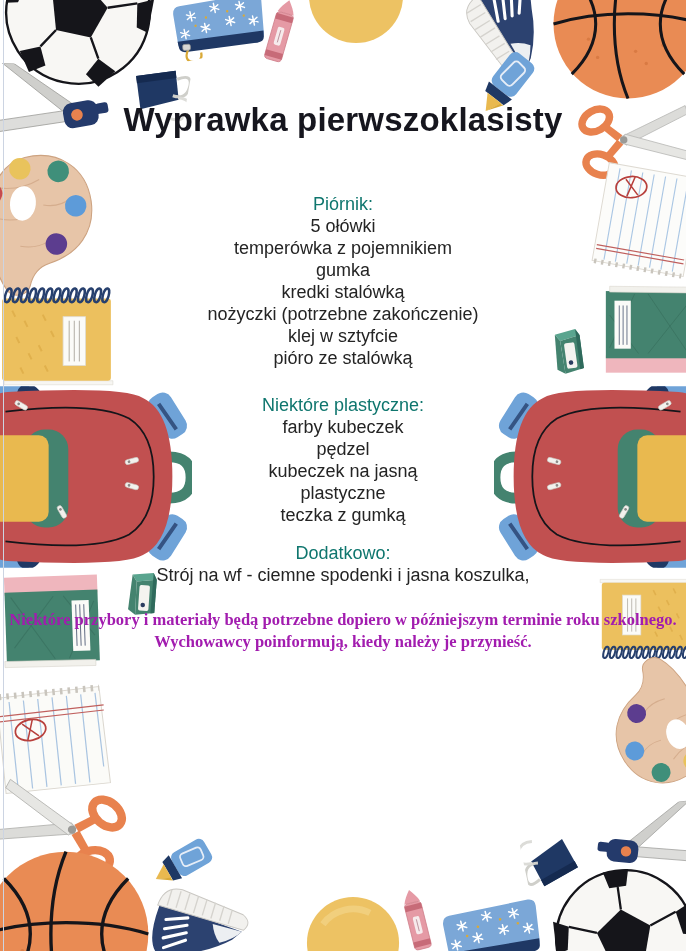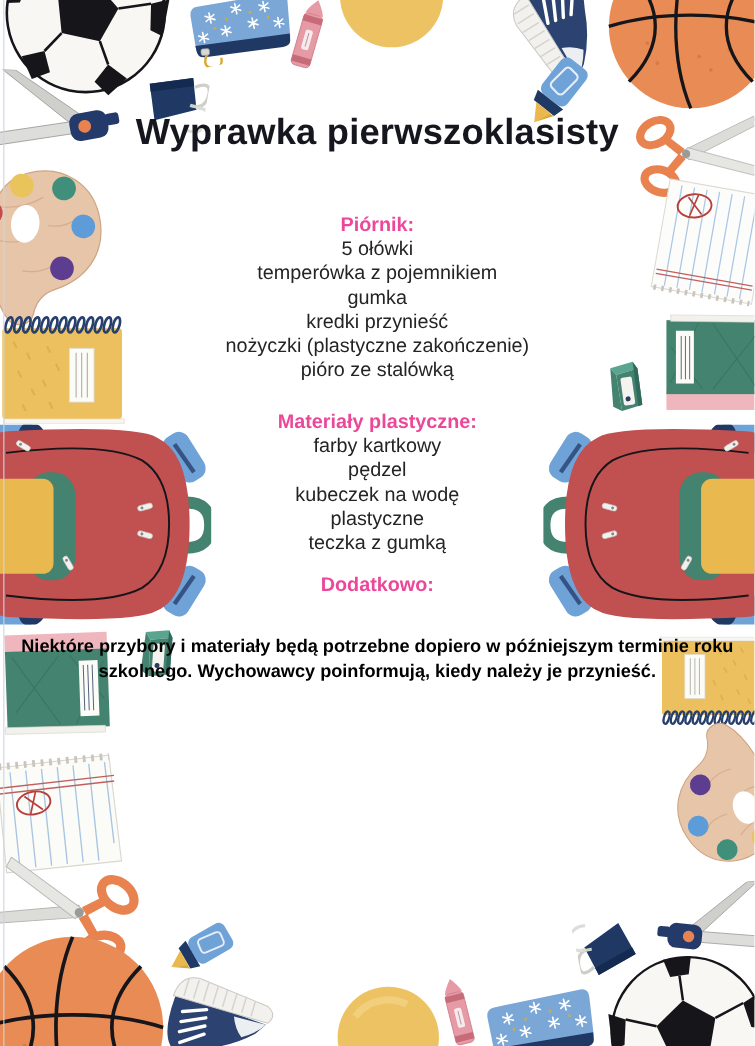--- a/index.html
+++ b/index.html
@@ -10,27 +10,27 @@
   .page-edge-left{position:absolute;left:3px;top:0;bottom:0;width:1px;background:#ccd4e2;z-index:6;}
   .deco{position:absolute;z-index:1;overflow:visible;}
   .title{
     position:absolute;top:101px;left:0;width:100%;text-align:center;z-index:5;
     font-size:33px;font-weight:700;color:#16161e;letter-spacing:.2px;
   }
   .sections{
     position:absolute;top:193px;left:0;width:100%;z-index:5;text-align:center;
     font-size:18px;line-height:22px;color:#242424;
   }
-  .section-heading{font-weight:700;color:#ec4899;}
+  .section-heading{font-weight:400;color:#0f766e;}
   .gap-a{margin-top:25px;}
   .gap-b{margin-top:20px;}
   .gap-c{margin-top:16px;text-align:center;}
   .footer-note{
-    margin:35px auto 0 auto;max-width:668px;
-    font-size:16.5px;line-height:22px;font-weight:700;color:#000000;
+    margin:23px auto 0 auto;max-width:668px;
+    font-size:16.5px;line-height:22px;font-weight:700;color:#a21caf;font-family:Liberation Serif, serif;
   }
 </style>
 </head>
 <body>
 
 <div id="poster">
   <div class="page-edge-left"></div>
 
   <svg width="0" height="0" style="position:absolute" aria-hidden="true">
     <defs>
@@ -330,36 +330,38 @@
     </svg>
 
   <div class="title">Wyprawka pierwszoklasisty</div>
 
   <div class="sections">
     <div class="section">
       <div class="section-heading">Piórnik:</div>
       <div>5 ołówki</div>
       <div>temperówka z pojemnikiem</div>
       <div>gumka</div>
-      <div>kredki przynieść</div>
-      <div>nożyczki (plastyczne zakończenie)</div>
+      <div>kredki stalówką</div>
+      <div>nożyczki (potrzebne zakończenie)</div>
+      <div>klej w sztyfcie</div>
       <div>pióro ze stalówką</div>
     </div>
 
     <div class="section gap-a">
     </div>
 
     <div class="section gap-b">
-      <div class="section-heading">Materiały plastyczne:</div>
-      <div>farby kartkowy</div>
+      <div class="section-heading">Niektóre plastyczne:</div>
+      <div>farby kubeczek</div>
       <div>pędzel</div>
-      <div>kubeczek na wodę</div>
+      <div>kubeczek na jasną</div>
       <div>plastyczne</div>
       <div>teczka z gumką</div>
     </div>
 
     <div class="section gap-c">
       <div class="section-heading">Dodatkowo:</div>
+      <div>Strój na wf - ciemne spodenki i jasna koszulka,</div>
     </div>
 
     <div class="footer-note">Niektóre przybory i materiały będą potrzebne dopiero w późniejszym terminie roku szkolnego. Wychowawcy poinformują, kiedy należy je przynieść.</div>
   </div>
 </div>
 
 </body></html>

